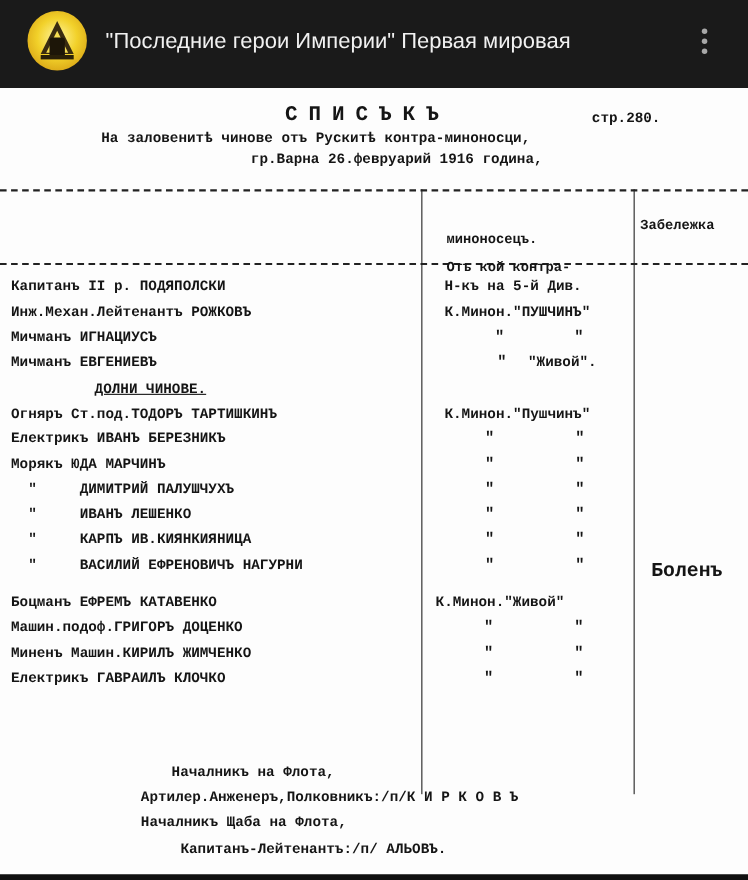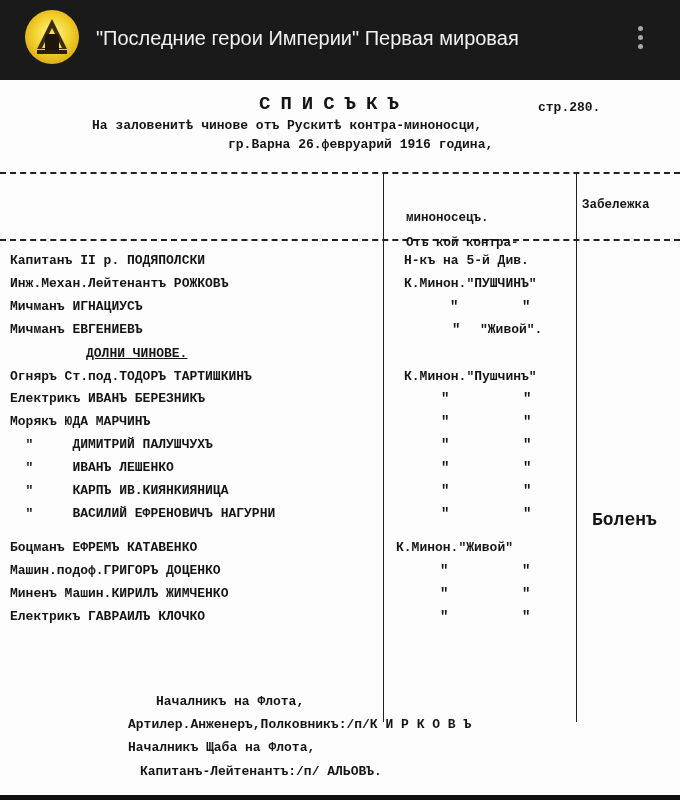--- a/index.html
+++ b/index.html
@@ -120,15 +120,15 @@
   <div class="ditto" style="left:440px; top:506px;">"</div>
   <div class="ditto" style="left:522px; top:506px;">"</div>
 
   <div class="t row-l" style="top:529px;">Електрикъ ГАВРАИЛЪ КЛОЧКО</div>
   <div class="ditto" style="left:440px; top:529px;">"</div>
   <div class="ditto" style="left:522px; top:529px;">"</div>
 
   <div class="t sig" style="left:156px; top:614px;text-align:center;">Началникъ на Флота,</div>
   <div class="t sig" style="left:128px; top:660px;">Началникъ Щаба на Флота,</div>
   <div class="t sig" style="left:128px; top:637px;">Артилер.Анженеръ,Полковникъ:/п/К И Р К О В Ъ</div>
-  <div class="t sig" style="left:140px; top:684px;">Капитанъ-Лейтенантъ:/п/ АЛЬОВЪ.</div>
+  <div class="t sig" style="left:164px; top:684px;">Капитанъ-Лейтенантъ:/п/ АЛЬОВЪ.</div>
 </div>
 <div class="bottombar"></div>
 
 </body></html>

